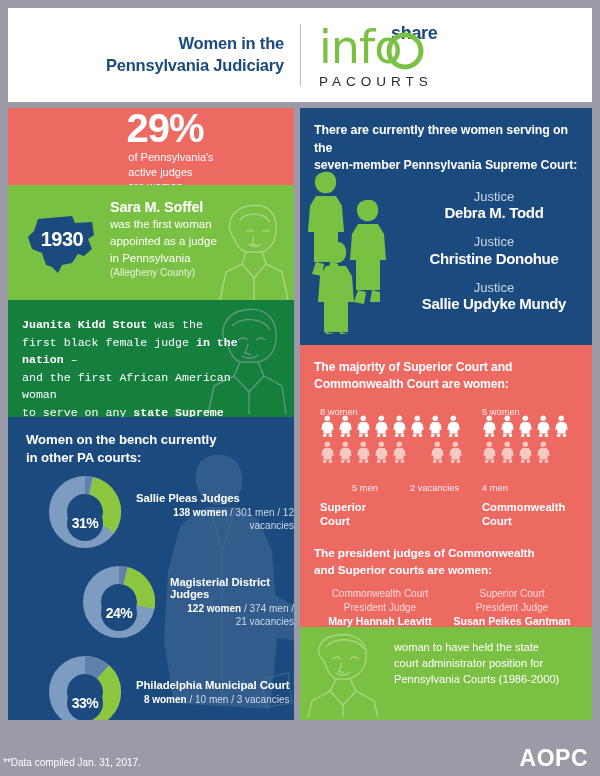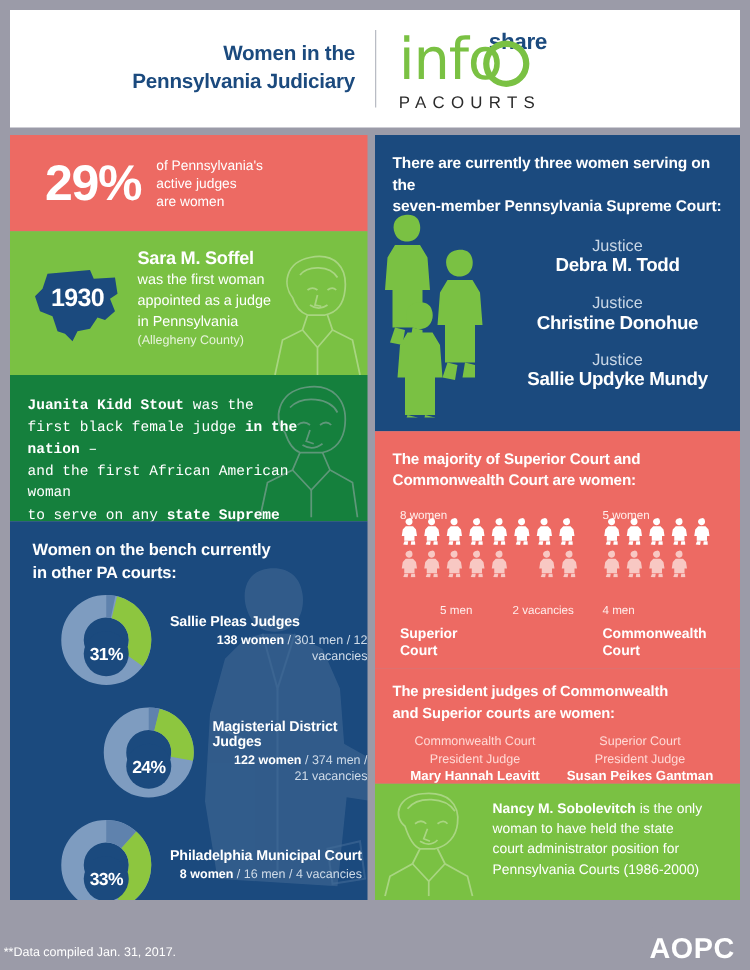--- a/index.html
+++ b/index.html
@@ -80,20 +80,21 @@
   .band.red   { background: #ed6a63; }
   .band.green { background: #7ac143; }
   .band.gray  { background: #15803d; font-family: Liberation Mono, monospace; }
   .band.navy  { background: #1b4a7e; }
 
   
   .pct-block {
     height: 77px;
     display: flex; align-items: center;
     padding-left: 28px;
+    flex-direction: column;
   }
   .pct-big {
     color: #ffffff;
     font-size: 40px;
     font-weight: bold;
     letter-spacing: -1px;
     line-height: 1;
   }
   .pct-text {
     color: #ffffff;
@@ -347,21 +348,21 @@
             <circle cx="37" cy="37" r="27" fill="none" stroke="#5f82ad" stroke-width="18" stroke-dasharray="19.7 149.9" transform="rotate(-90 37 37)"></circle>
             <circle cx="37" cy="37" r="27" fill="none" stroke="#8dc63f" stroke-width="18" stroke-dasharray="56.0 113.6" transform="rotate(-48 37 37)"></circle>
           </svg>
           <div class="hole">
             <span>33%</span>
           </div>
         </div>
         <div class="donut-label">
           <div class="donut-title">Philadelphia Municipal Court</div>
           <div class="donut-stats">
-            <b>8 women</b><span> / 16 men / 4 vacancies</span>
+            <b>8 women</b><span> / 10 men / 3 vacancies</span>
           </div>
         </div>
       </div>
     </div>
   </div>
 
   <div class="col-right">
 
     <div class="band navy supreme">
       <div class="supreme-head">
@@ -623,21 +624,20 @@
           <path d="M46 28 q5 -4 8 0"></path>
           <path d="M38 32 l-3 8 l5 2"></path>
           <path d="M32 42 q8 5 14 -1"></path>
           <path d="M32 48 L26 60 L8 70 L4 86"></path>
           <path d="M46 48 L52 60 L70 70 L74 86"></path>
           <path d="M26 60 L39 74 L52 60"></path>
           <path d="M39 74 L39 86"></path>
         </g>
       </svg>
       <div class="sobo-text">
-        <p><b>Nancy M. Sobolevitch</b><span> is the only</span></p>
         <p>woman to have held the state</p>
         <p>court administrator position for</p>
         <p>Pennsylvania Courts (1986-2000)</p>
       </div>
     </div>
   </div>
 
   <svg class="skyline" viewBox="0 0 600 58" preserveAspectRatio="none">
     <path d="M0 22 L22 22 L22 14 L58 14 L58 22 L78 22 L78 8 L96 8 L96 22 L120 22 L120 16 L140 16 L140 4 L168 4
              L168 16 L190 16 L190 22 L214 22 L214 12 L236 12 L236 24 L262 24 L262 10 L288 10 L288 24 L312 24

